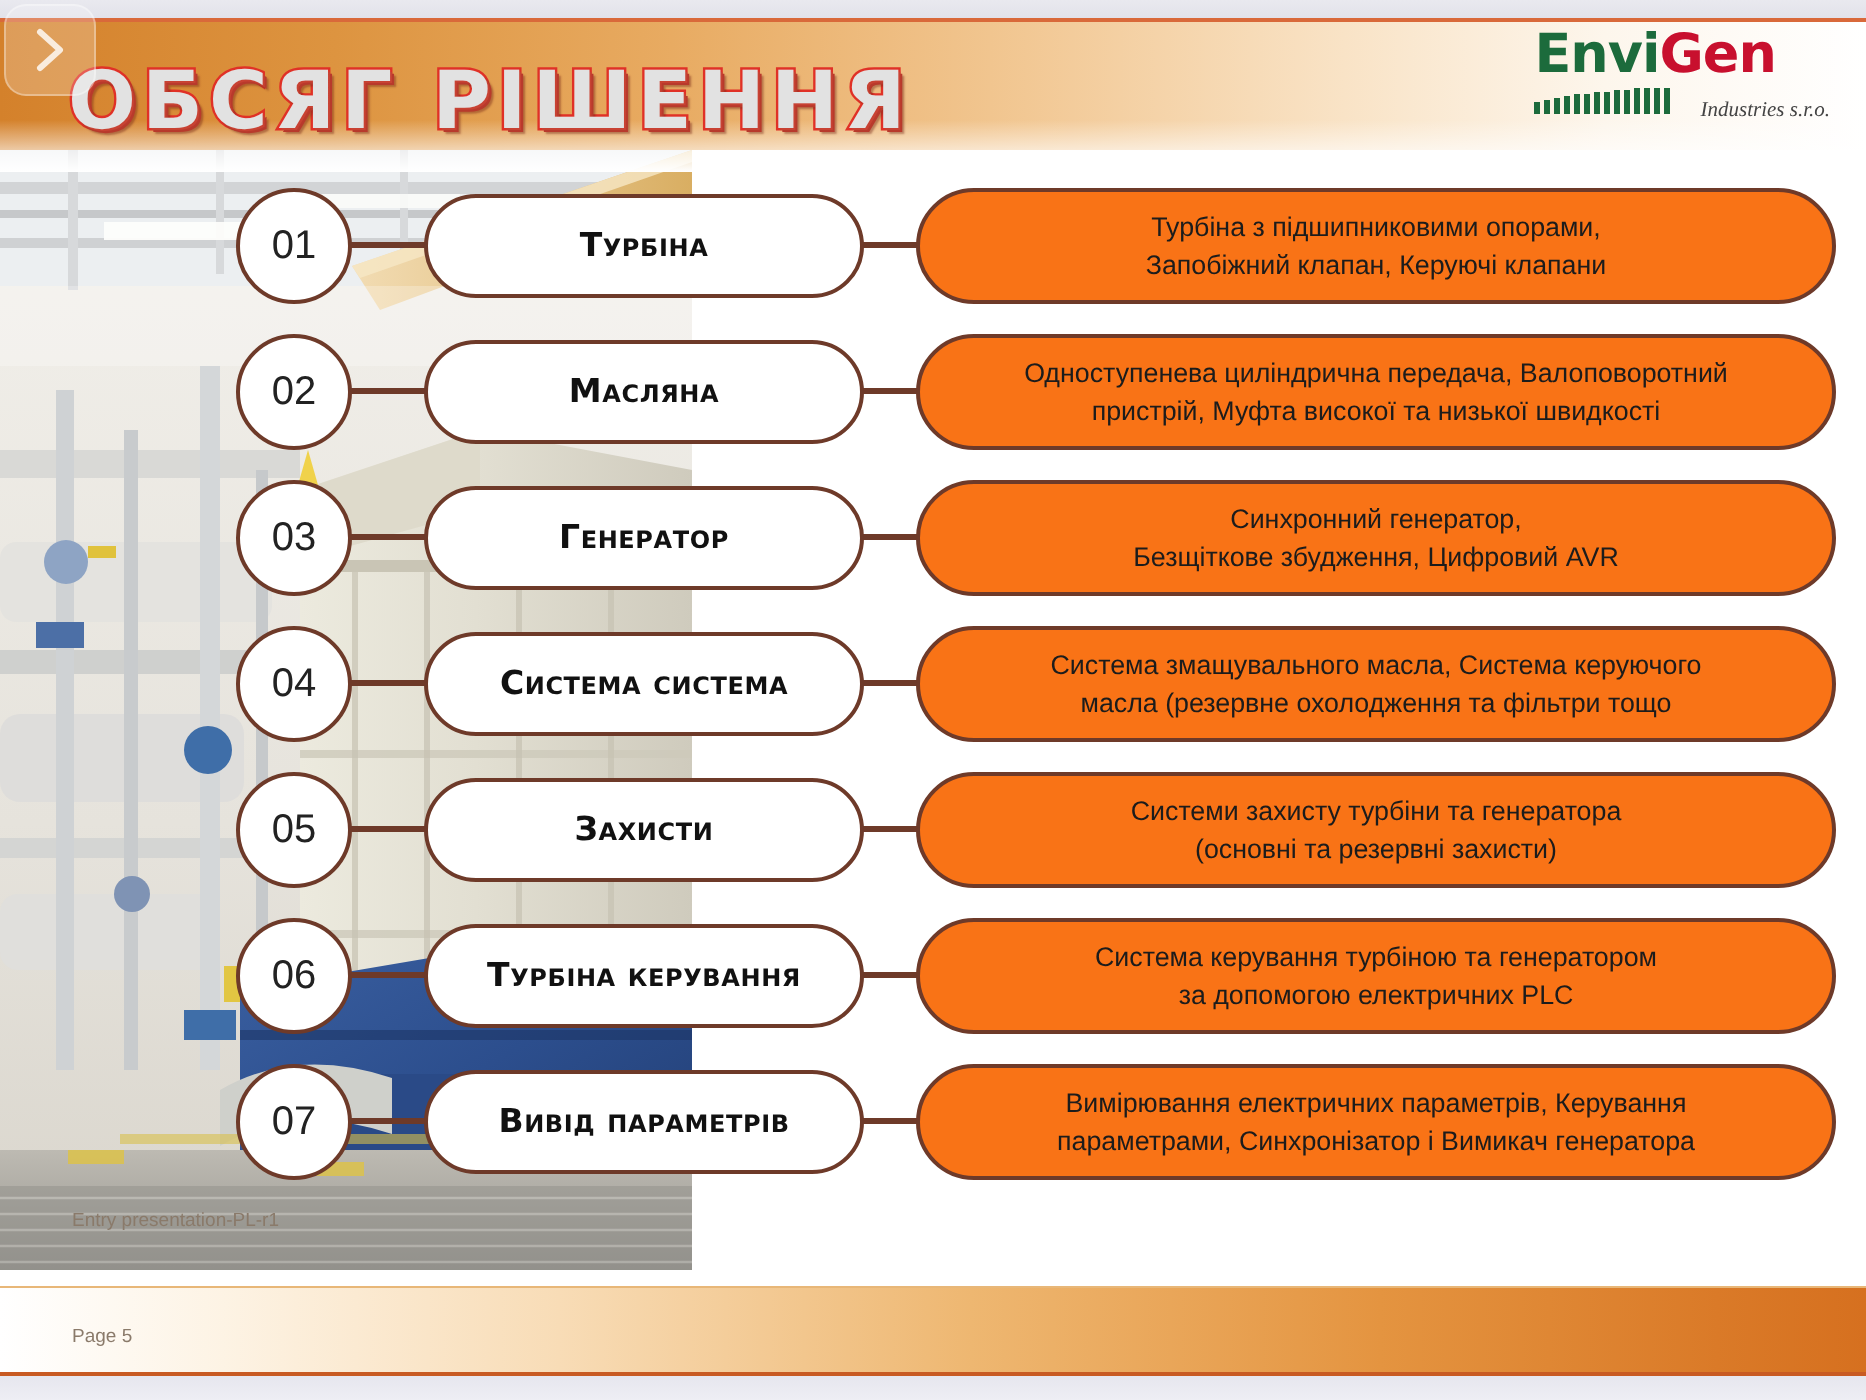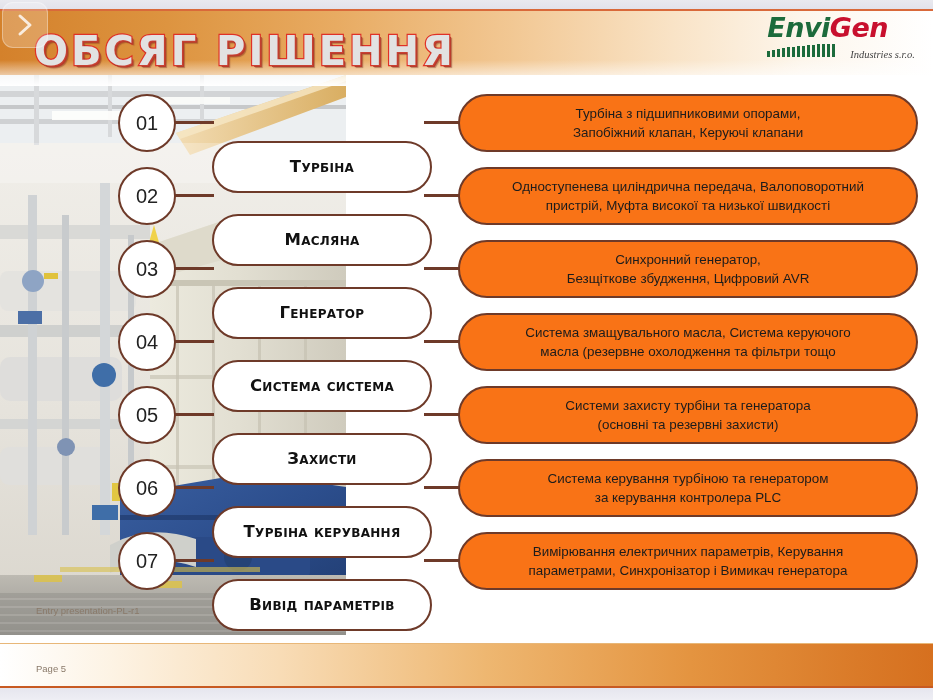--- a/index.html
+++ b/index.html
@@ -87,21 +87,21 @@
 
   
   .logo {
     position: absolute; right: 18px; top: 14px;
     z-index: 8;
     text-align: left;
     line-height: 1;
   }
   .logo-word {
     font-family: "DejaVu Sans", sans-serif;
-    font-size: 27px; font-weight: bold; font-style: italic;
+    font-size: 27px; font-weight: bold; 
     letter-spacing: -0.5px;
   }
   .logo-envi { color: #1c6b3c; }
   .logo-gen  { color: #c8102e; }
   .logo-sub {
     display: flex; align-items: flex-end; gap: 5px;
     margin-top: 3px;
   }
   .logo-bars { display: block; }
   .logo-ind {
@@ -138,21 +138,20 @@
   }
 
   .label-pill {
     position: absolute; left: 212px; top: 3px;
     width: 220px; height: 52px;
     background: #ffffff;
     border: 2.5px solid #6e3a29;
     border-radius: 26px;
     display: flex; align-items: center; justify-content: center;
     z-index: 2;
-    margin-top: 44px;
   }
   .label-text {
     font-family: "DejaVu Sans", sans-serif;
     font-variant: small-caps;
     font-weight: bold;
     font-size: 16.5px;
     color: #111;
     letter-spacing: .3px;
     text-align: center;
     line-height: 1;
@@ -433,21 +432,21 @@
     <div class="row" style="top:384px">
       <div class="num-circle">06</div>
       <div class="connector-a"></div>
       <div class="label-pill">
         <span class="label-text">Турбіна керування</span>
       </div>
       <div class="connector-b"></div>
       <div class="desc-pill">
         <div class="desc-text">
           <div>Система керування турбіною та генератором</div>
-          <div>за керування контролера PLC</div>
+          <div>за допомогою електричних PLC</div>
         </div>
       </div>
     </div>
 
     <div class="row" style="top:457px">
       <div class="num-circle">07</div>
       <div class="connector-a"></div>
       <div class="label-pill">
         <span class="label-text">Вивід параметрів</span>
       </div>

